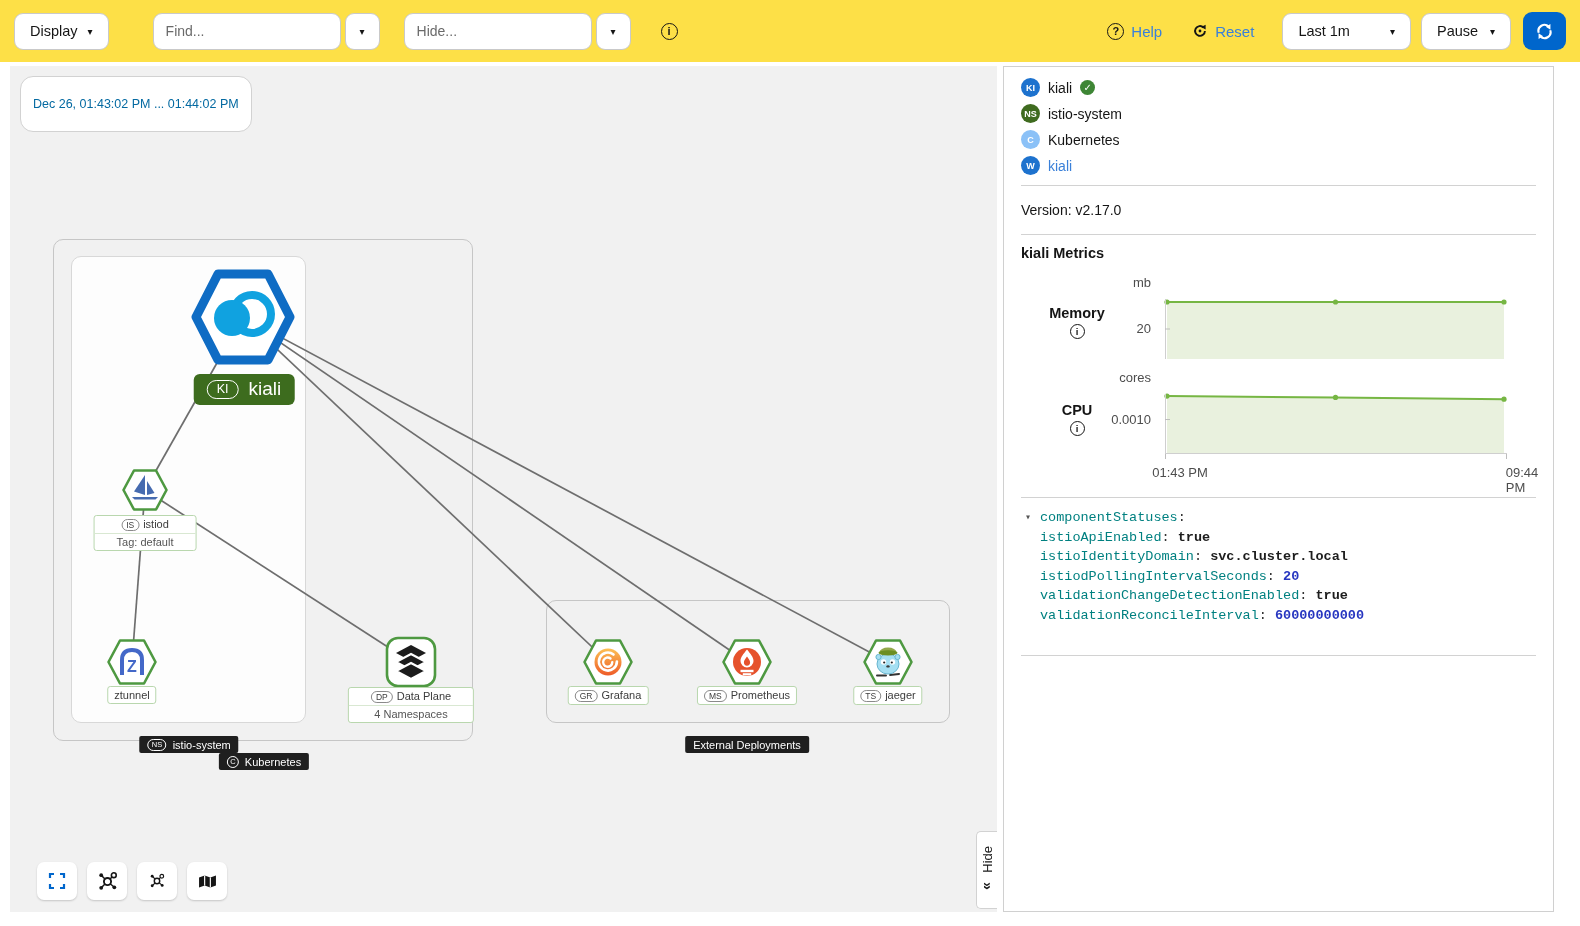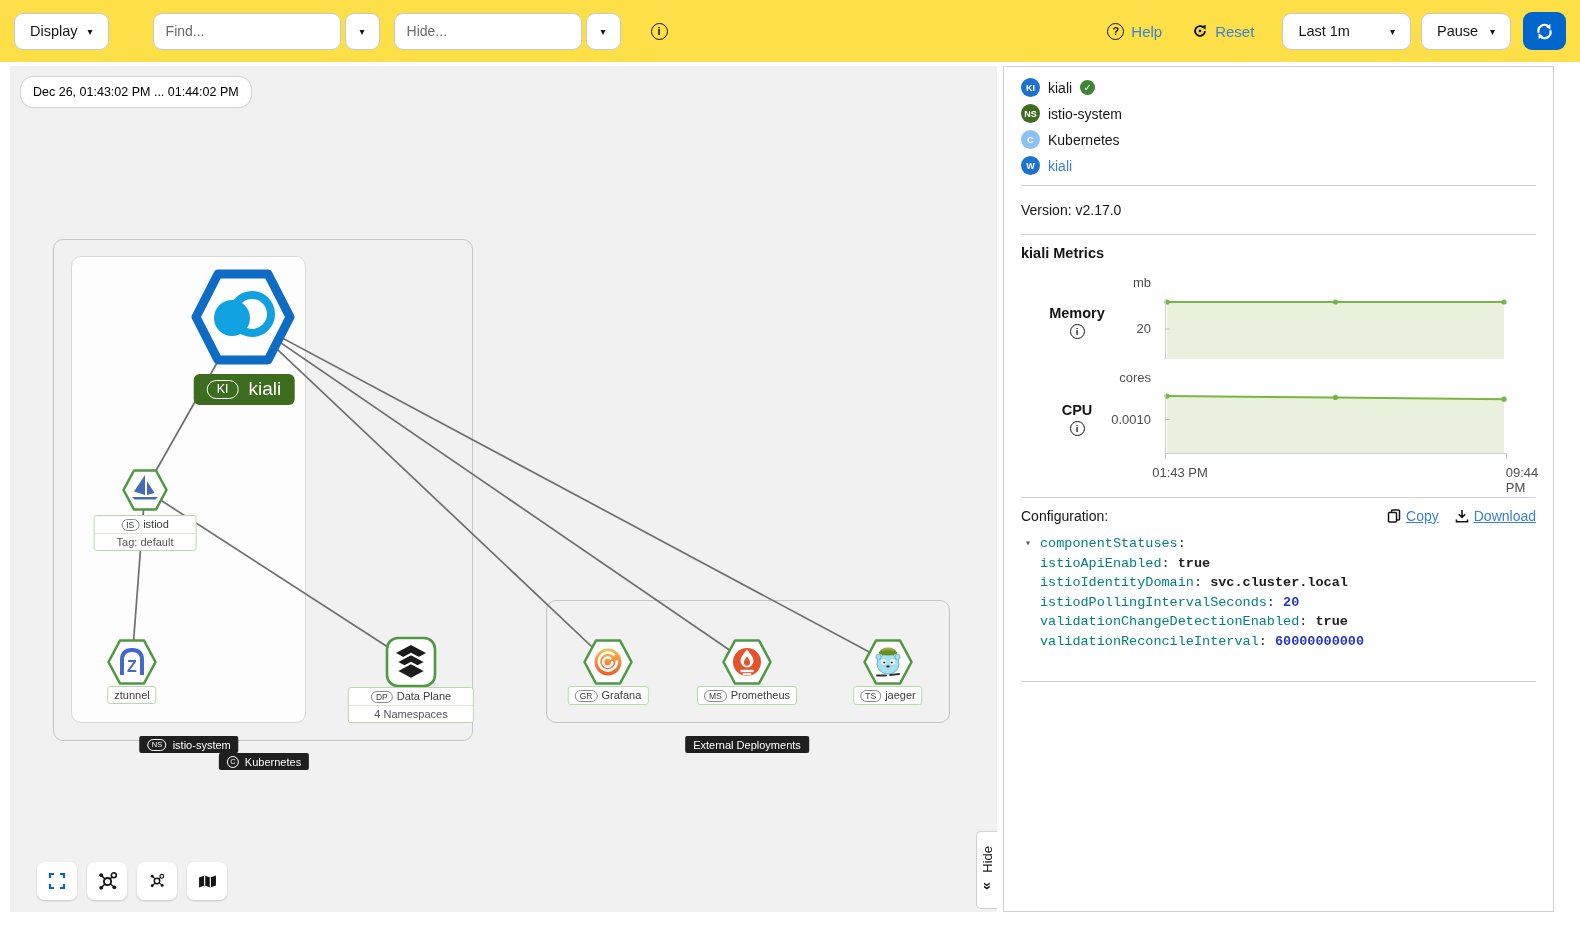--- a/index.html
+++ b/index.html
@@ -23,21 +23,21 @@
   .circle-glyph{width:17px;height:17px;border:1.7px solid #151515;border-radius:50%;
     display:inline-flex;align-items:center;justify-content:center;font-size:11px;font-weight:bold;color:#151515;
     box-sizing:border-box;}
   .tb-link{display:inline-flex;align-items:center;gap:7px;color:#3a80d9;cursor:pointer;font-size:15px;}
   .refresh-btn{width:43px;height:38px;border:none;border-radius:9px;background:#0066cc;cursor:pointer;
     display:inline-flex;align-items:center;justify-content:center;}
   .spacer{flex:1;}
   
   .graph-panel{position:absolute;left:10px;top:66px;width:987px;height:846px;background:#f1f1f1;overflow:hidden;}
   .time-badge{position:absolute;left:10px;top:10px;z-index:6;background:#fff;border:1px solid #d2d2d2;
-    border-radius:13px;padding:8px 12px;font-size:12.5px;color:#000000;}
+    border-radius:13px;padding:20px 12px;font-size:12.5px;color:#0369a1;}
   .group-box{position:absolute;border:1.5px solid #c6c6c6;border-radius:10px;box-sizing:border-box;z-index:1;}
   .group-box.ns{background:#fdfdfd;border-color:#d8d8d8;z-index:1;}
   #edges-svg{position:absolute;left:0;top:0;z-index:2;}
   .node{position:absolute;z-index:3;cursor:pointer;}
   .node svg{display:block;}
   .nlabel{position:absolute;z-index:4;transform:translateX(-50%);background:#fff;border:1px solid #b9d7ae;
     border-radius:3px;font-size:11px;color:#3c3c3c;padding:2px 6px;white-space:nowrap;text-align:center;cursor:pointer;}
   .nlabel .pill{display:inline-block;border:1px solid #8a8a8a;border-radius:8px;font-size:8.5px;
     padding:0 4px;margin-right:4px;color:#3c3c3c;}
   .nlabel.two-row{padding:0;}
@@ -105,21 +105,21 @@
 
 <div class="topbar">
   <button class="btn-outline" style="margin-right:44px;">
     <span>Display</span>
     <span class="caret">▾</span>
   </button>
   <input class="text-input" placeholder="Find..." style="">
   <button class="caret-btn" style="margin-right:8px;">
     <span class="caret">▾</span>
   </button>
-  <input class="text-input" style="margin-left: 6px;" placeholder="Hide...">
+  <input class="text-input" style="margin-left: 16px;" placeholder="Hide...">
   <button class="caret-btn" style="margin-right:30px;">
     <span class="caret">▾</span>
   </button>
   <span class="circle-glyph">i</span>
   <div class="spacer"></div>
   <span class="tb-link" style="margin-right:30px;">
     <span class="circle-glyph">?</span>
     <span>Help</span>
   </span>
   <span class="tb-link" style="margin-right:28px;">
@@ -392,39 +392,20 @@
         </svg>
     </div>
 
     <div class="chart-xaxis">
       <span class="xs" style="left:144px;">01:43 PM</span>
       <span class="xs" style="left:486px;">09:44 PM</span>
     </div>
 
     <hr class="sp-divider">
 
-    <div class="config-row">
-      <span>Configuration:</span>
-      <span class="config-actions">
-        <span class="cfg-action">
-          <svg width="14" height="14" viewBox="0 0 14 14">
-            <rect x="4.5" y="1" width="8" height="10" rx="1" stroke="#151515" stroke-width="1.5" fill="#fff"></rect>
-            <rect x="1.5" y="3.5" width="8" height="9.5" rx="1" stroke="#151515" stroke-width="1.5" fill="#fff"></rect>
-          </svg>
-          <a class="link u">Copy</a>
-        </span>
-        <span class="cfg-action">
-          <svg width="14" height="14" viewBox="0 0 14 14">
-            <path d="M7 1 v7 M3.8 5.2 7 8.4 l3.2 -3.2" stroke="#151515" stroke-width="1.6" fill="none"></path>
-            <path d="M1.5 10.5 v2.2 h11 v-2.2" stroke="#151515" stroke-width="1.6" fill="none"></path>
-          </svg>
-          <a class="link u">Download</a>
-        </span>
-      </span>
-    </div>
 
     <div class="yaml" id="config-yaml">
         <div class="yaml-line" style="padding-left: 15px;"><span class="yaml-caret">▾</span><span class="yaml-key">componentStatuses</span><span class="yaml-colon">:</span></div>
         <div class="yaml-line" style="padding-left: 15px;"><span class="yaml-key">istioApiEnabled</span><span class="yaml-colon">:</span><span class="yaml-val bool"> true</span></div>
         <div class="yaml-line" style="padding-left: 15px;"><span class="yaml-key">istioIdentityDomain</span><span class="yaml-colon">:</span><span class="yaml-val str"> svc.cluster.local</span></div>
         <div class="yaml-line" style="padding-left: 15px;"><span class="yaml-key">istiodPollingIntervalSeconds</span><span class="yaml-colon">:</span><span class="yaml-val num"> 20</span></div>
         <div class="yaml-line" style="padding-left: 15px;"><span class="yaml-key">validationChangeDetectionEnabled</span><span class="yaml-colon">:</span><span class="yaml-val bool"> true</span></div>
         <div class="yaml-line" style="padding-left: 15px;"><span class="yaml-key">validationReconcileInterval</span><span class="yaml-colon">:</span><span class="yaml-val num"> 60000000000</span></div>
       </div>
 

